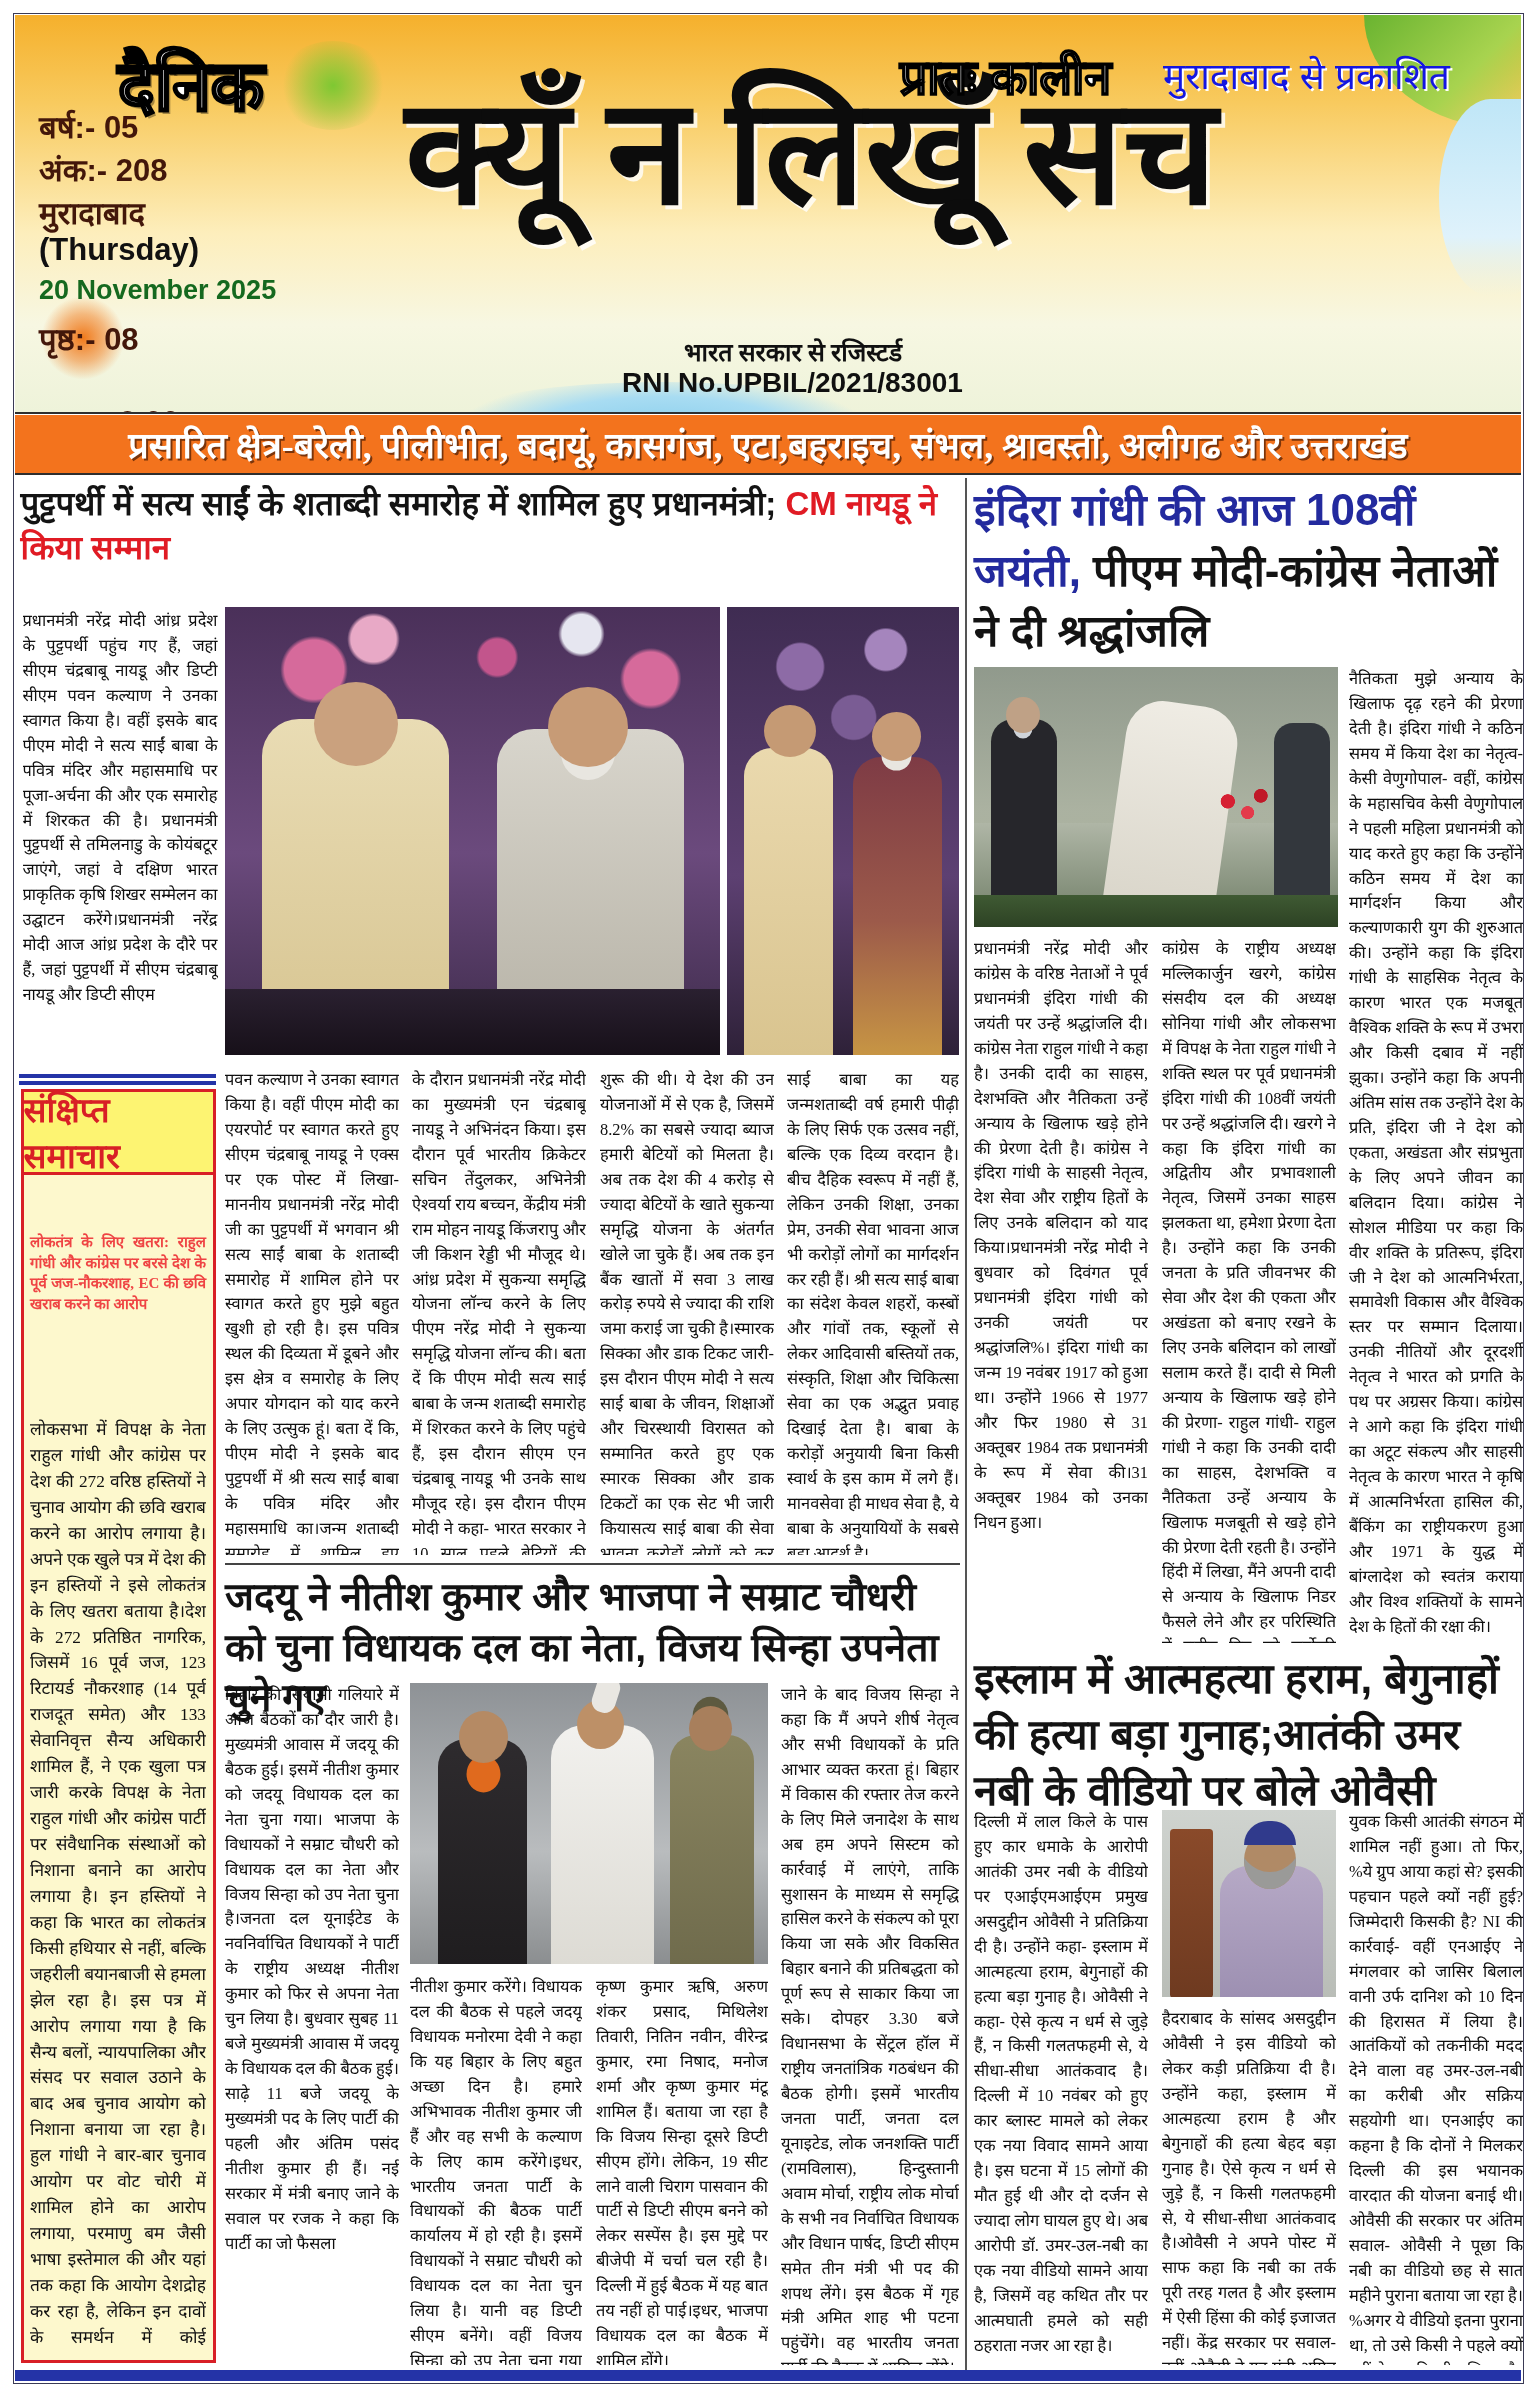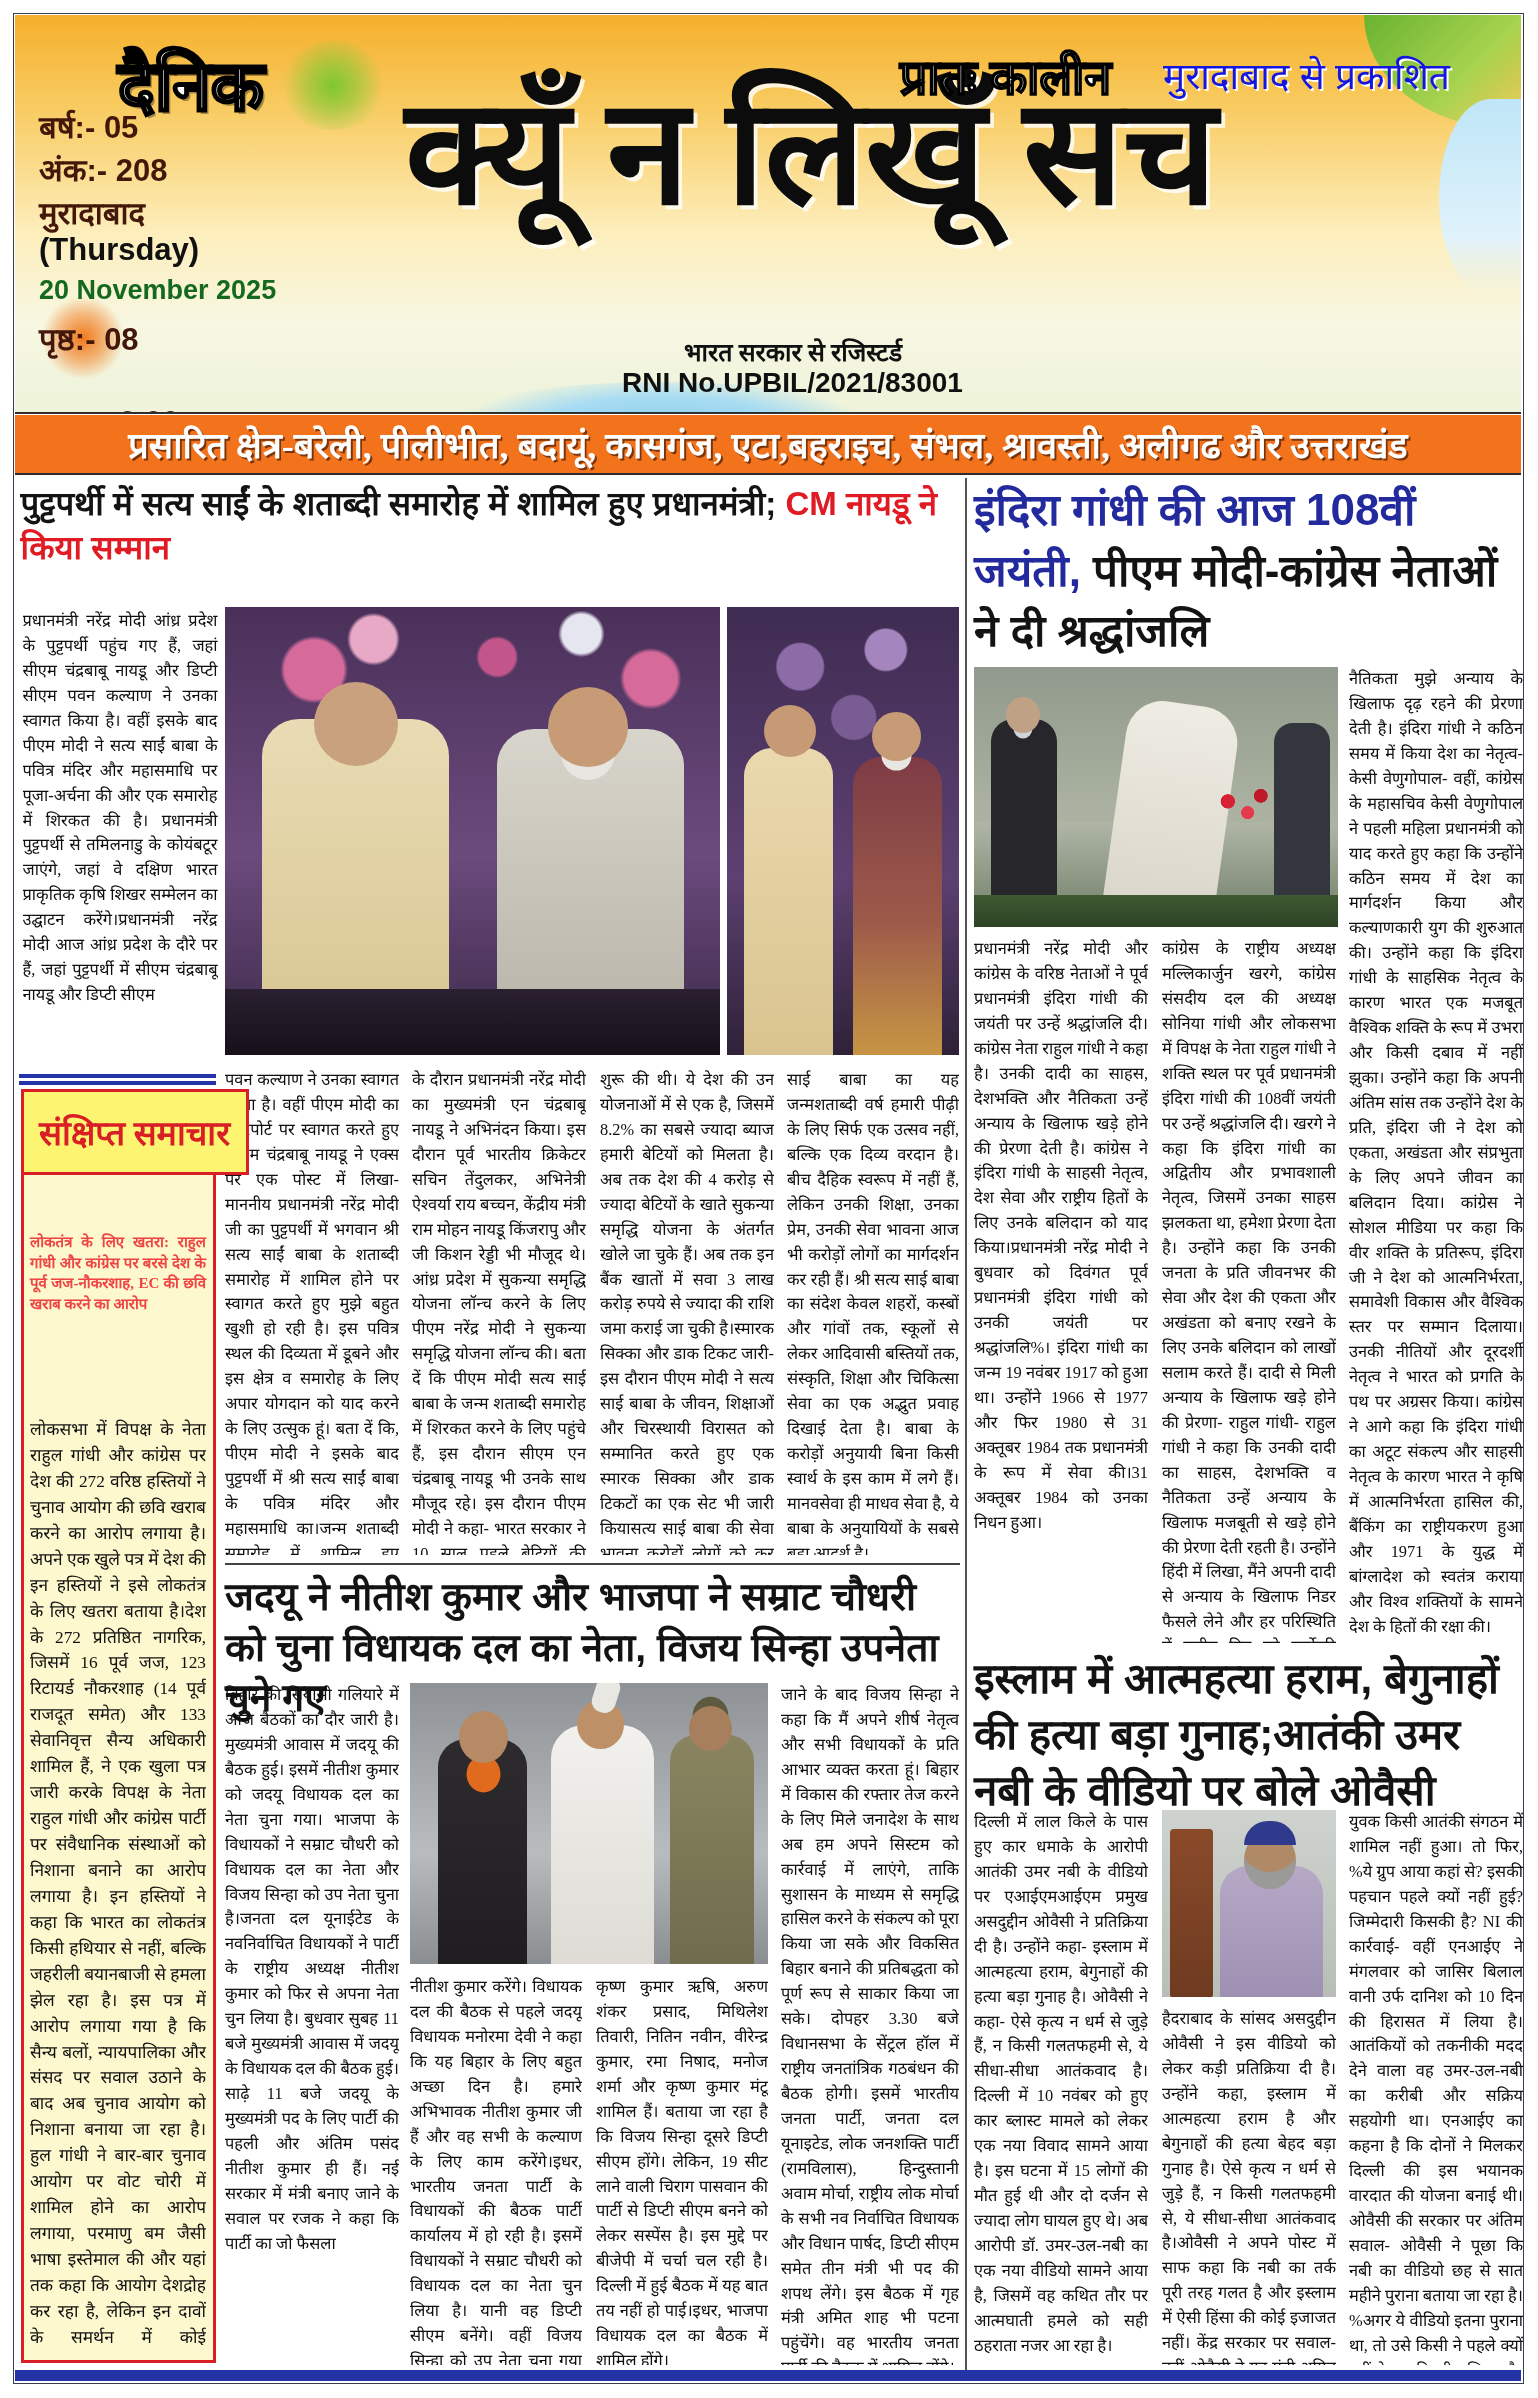--- a/index.html
+++ b/index.html
@@ -38,21 +38,21 @@
   .hl .red{color:#e01b24;}
   .hl .blue{color:#232a9e;}
   
   .col{position:absolute;text-align:justify;font-size:16.4px;line-height:1.52;color:#0e0e0e;overflow:hidden;}
   .vline{position:absolute;width:1.9px;background:#555;}
   .hline{position:absolute;height:1.9px;background:#444;}
   
   .brief-top1,.brief-top2{position:absolute;left:19px;width:562px;height:3.7px;background:#2433a7;}
   .brief{position:absolute;left:20.6px;top:1089px;width:195px;height:1274px;background:#fdf8cd;
          border:3.7px solid #d81f26;box-sizing:border-box;}
-  .brief-title{position:absolute;left:20.6px;top:1089px;width:228px;height:86px;background:#fdf472;
+  .brief-title{position:absolute;left:20.6px;top:1089px;width:195px;height:86px;background:#fdf472;
          border:3.7px solid #d81f26;box-sizing:border-box;display:flex;align-items:center;justify-content:center;
          font-size:34px;font-weight:bold;color:#d81f26;}
   .brief-head{position:absolute;left:30px;top:1232px;width:176px;font-size:15px;line-height:1.38;font-weight:bold;color:#ef4444;text-align:justify;}
   .brief-body{position:absolute;left:30px;top:1417px;width:176px;height:928px;font-size:17.3px;line-height:1.5;
               color:#101010;text-align:justify;overflow:hidden;}
   
   .photo{position:absolute;overflow:hidden;}
   .ph-el{position:absolute;}
   
   .footer-bar{position:absolute;left:15px;top:2370px;width:1506px;height:11.2px;background:#2433a7;}

